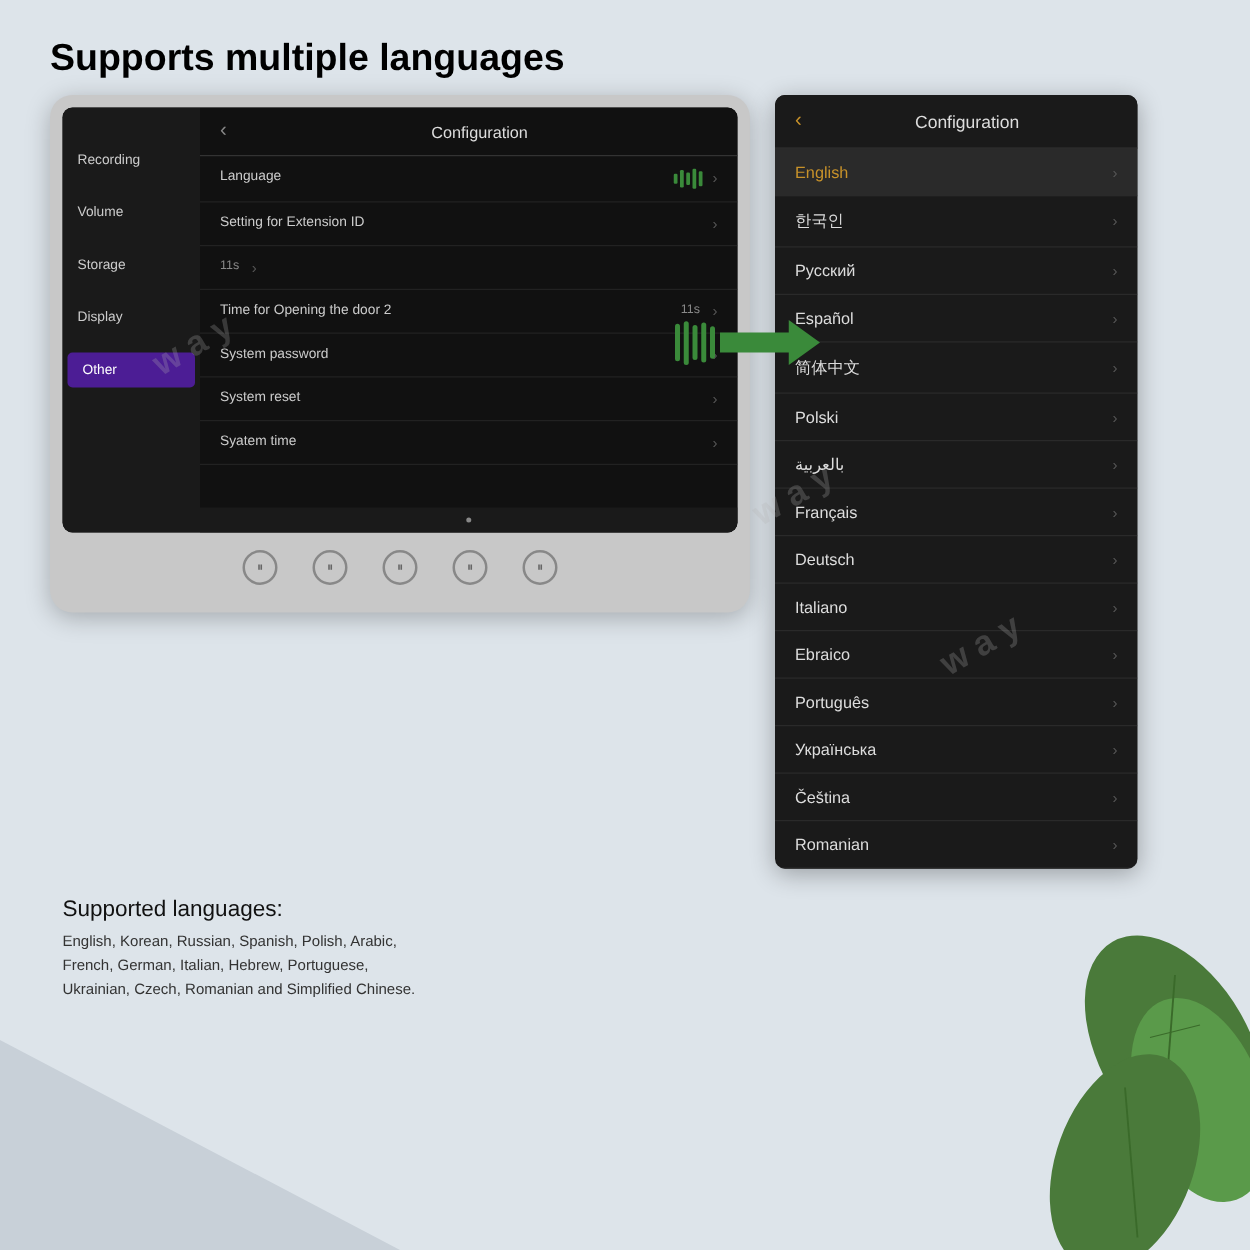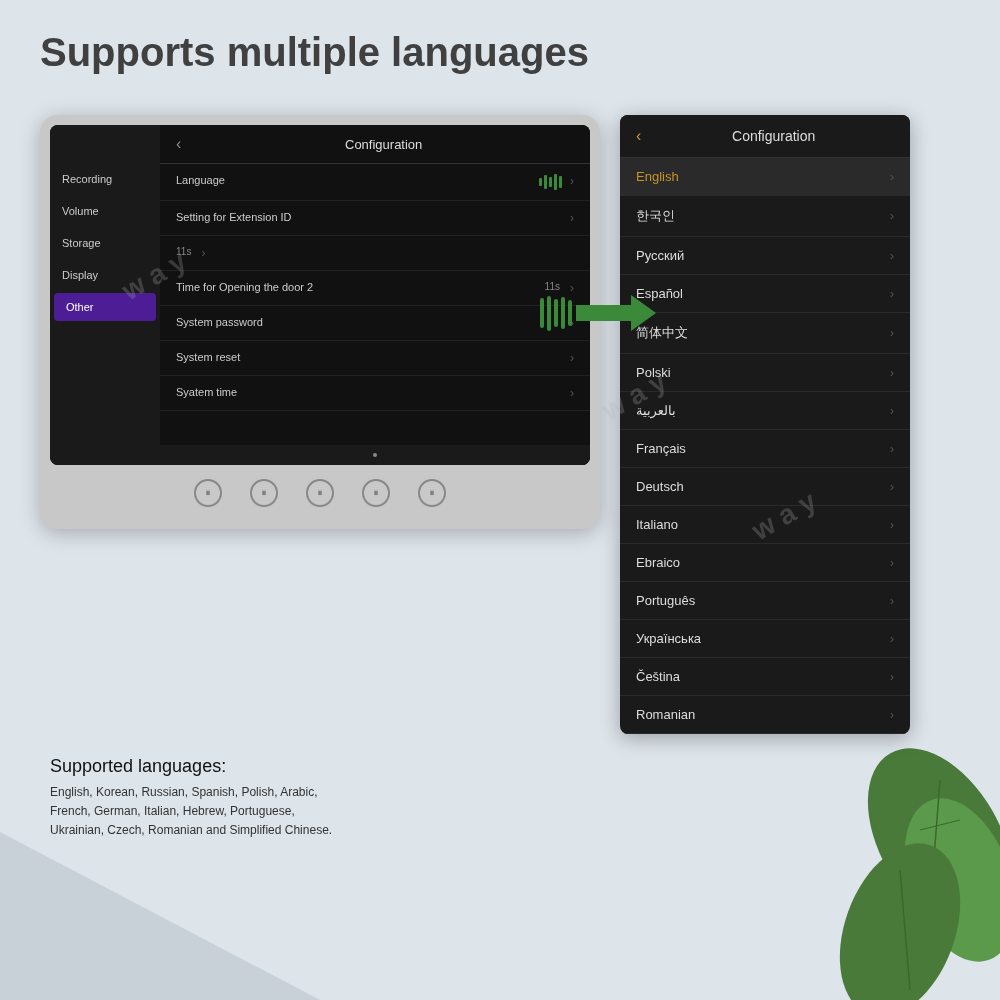--- a/index.html
+++ b/index.html
@@ -23,24 +23,24 @@
       clip-path: polygon(0 40%, 100% 100%, 0 100%);
     }
 
     .page-content {
       position: relative;
       z-index: 10;
       padding: 30px 40px 20px 40px;
     }
 
     .page-title {
-      font-size: 40px;
+      font-size: 30px;
       font-weight: 900;
-      color: #404040;
-      margin-bottom: 40px;
+      color: #000000;
+      margin-bottom: 12px;
     }
 
     
     .device-mockup {
       background: #c8c8c8;
       border-radius: 18px;
       padding: 10px 10px 18px 10px;
       width: 560px;
       flex-shrink: 0;
       box-shadow: 0 4px 20px rgba(0,0,0,0.25);
@@ -56,24 +56,24 @@
     .screen-inner {
       display: flex;
       height: 340px;
     }
 
     
     .screen-sidebar {
       background: #1a1a1a;
       width: 110px;
       flex-shrink: 0;
-      padding-top: 40px;
+      padding-top: 28px;
       display: flex;
       flex-direction: column;
-      gap: 4px;
+      gap: 14px;
     }
 
     .sidebar-item {
       color: #ccc;
       font-size: 11px;
       padding: 8px 12px;
       cursor: pointer;
     }
 
     .sidebar-item.active {

